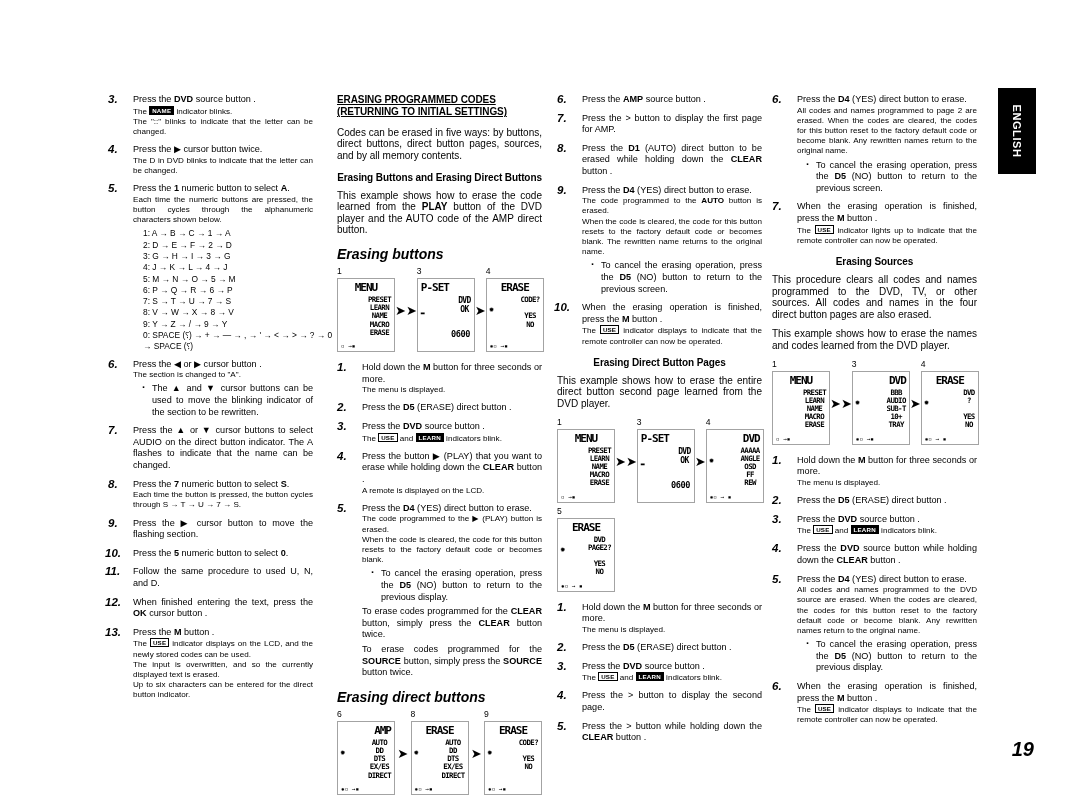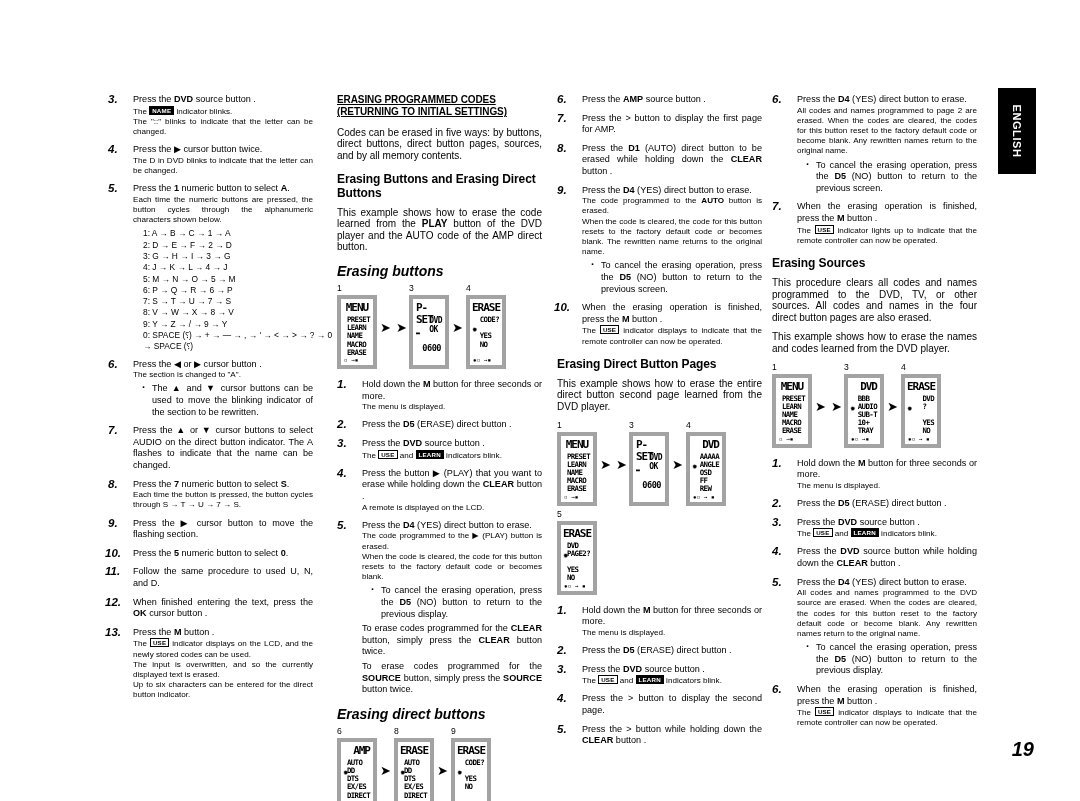--- a/index.html
+++ b/index.html
@@ -34,44 +34,44 @@
 
   .bullet{position:relative;padding-left:11px;margin:3px 0 3px 8px;
           font-size:9.1px;line-height:11.6px;text-align:justify;}
   .bullet:before{content:"\00B7";position:absolute;left:1px;top:-1px;
                  font-weight:bold;font-size:11px;}
 
   .para{font-size:10px;line-height:11.6px;text-align:justify;margin-bottom:8px;}
 
   .h-main{font-size:10px;font-weight:bold;line-height:12.4px;
           text-decoration:underline;margin-bottom:8px;letter-spacing:-.1px;}
-  .h-sub{font-size:12px;font-weight:bold;margin:10px 0 7px;letter-spacing:-.1px;}
+  .h-sub{font-size:10px;font-weight:bold;margin:10px 0 7px;letter-spacing:-.1px;text-align:center;}
   .h-ital{font-size:14px;font-weight:bold;font-style:italic;margin:10px 0 5px;}
   .hang{margin-top:3px;}
 
   
   .chip{display:inline-block;border:1px solid #000;background:#000;color:#fff;
         font-size:6.2px;font-weight:bold;line-height:7px;padding:0 2px;
         vertical-align:1px;letter-spacing:.2px;}
   .chip.open{background:#fff;color:#000;border:1px solid #000;}
 
   
   .cycle{font-size:8.4px;line-height:11.3px;white-space:nowrap;margin-left:10px;}
 
   
   .lcdrow{position:relative;display:flex;align-items:flex-start;margin-bottom:4px;}
   .lcdwrap{position:relative;}
   .lcdnum{font-size:8.6px;line-height:9px;margin-bottom:2px;}
-  .lcd{width:40px;height:74px;border:4px solid #a3a3a3;background:#fff;
+  .lcd{width:58px;height:74px;border:1px solid #a3a3a3;background:#fff;
        position:relative;box-sizing:border-box;}
   .lcd .title{position:absolute;left:0;right:3px;top:3px;text-align:right;
         font-family:"DejaVu Sans Mono",monospace;font-size:11px;letter-spacing:-1px;
         line-height:12px;font-weight:bold;}
   .lcd .title.ctr{text-align:center;right:0;}
-  .lcd .lines{position:absolute;right:3px;top:17px;text-align:left;
+  .lcd .lines{position:absolute;right:3px;top:17px;text-align:center;
         font-family:"DejaVu Sans Mono",monospace;font-size:7.4px;
         line-height:8.2px;letter-spacing:-.6px;font-weight:bold;}
   .lcd .lines.big{font-size:8px;line-height:9px;}
   .lcd .bot{position:absolute;left:3px;bottom:2px;
         font-family:"DejaVu Sans Mono",monospace;font-size:6px;line-height:7px;
         letter-spacing:0;}
   .lcd .code{position:absolute;right:4px;bottom:12px;
         font-family:"DejaVu Sans Mono",monospace;font-size:8.6px;letter-spacing:-.5px;
         font-weight:bold;}
   .lcd .leftmark{position:absolute;left:3px;top:30px;

